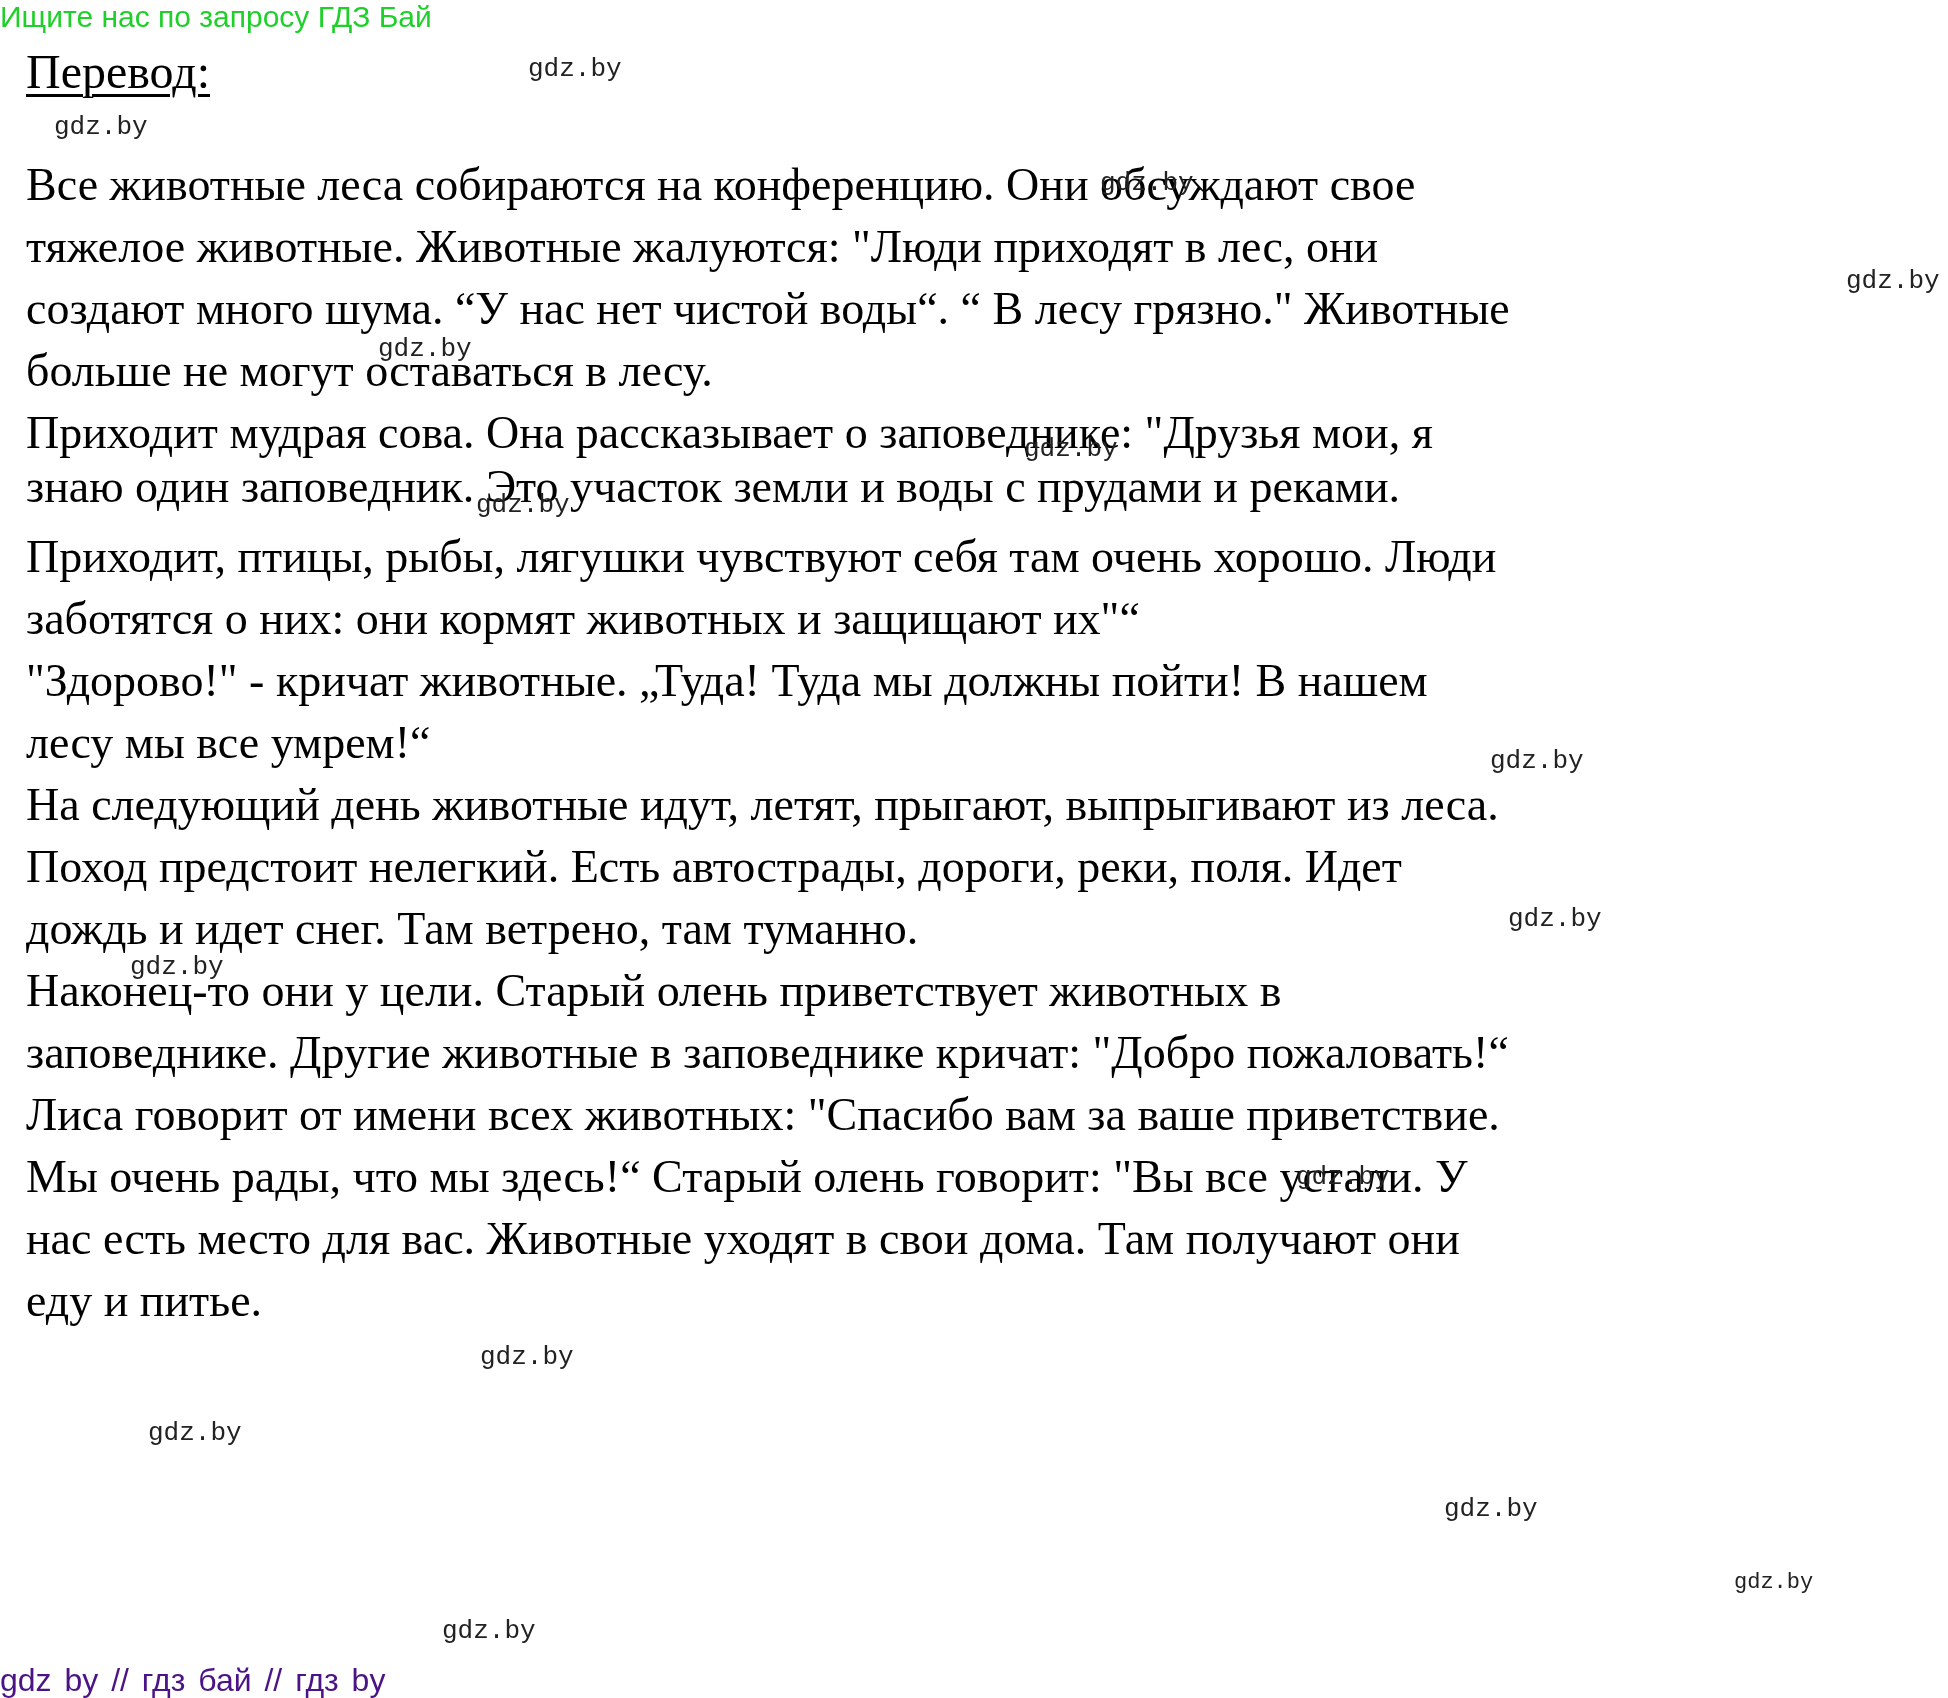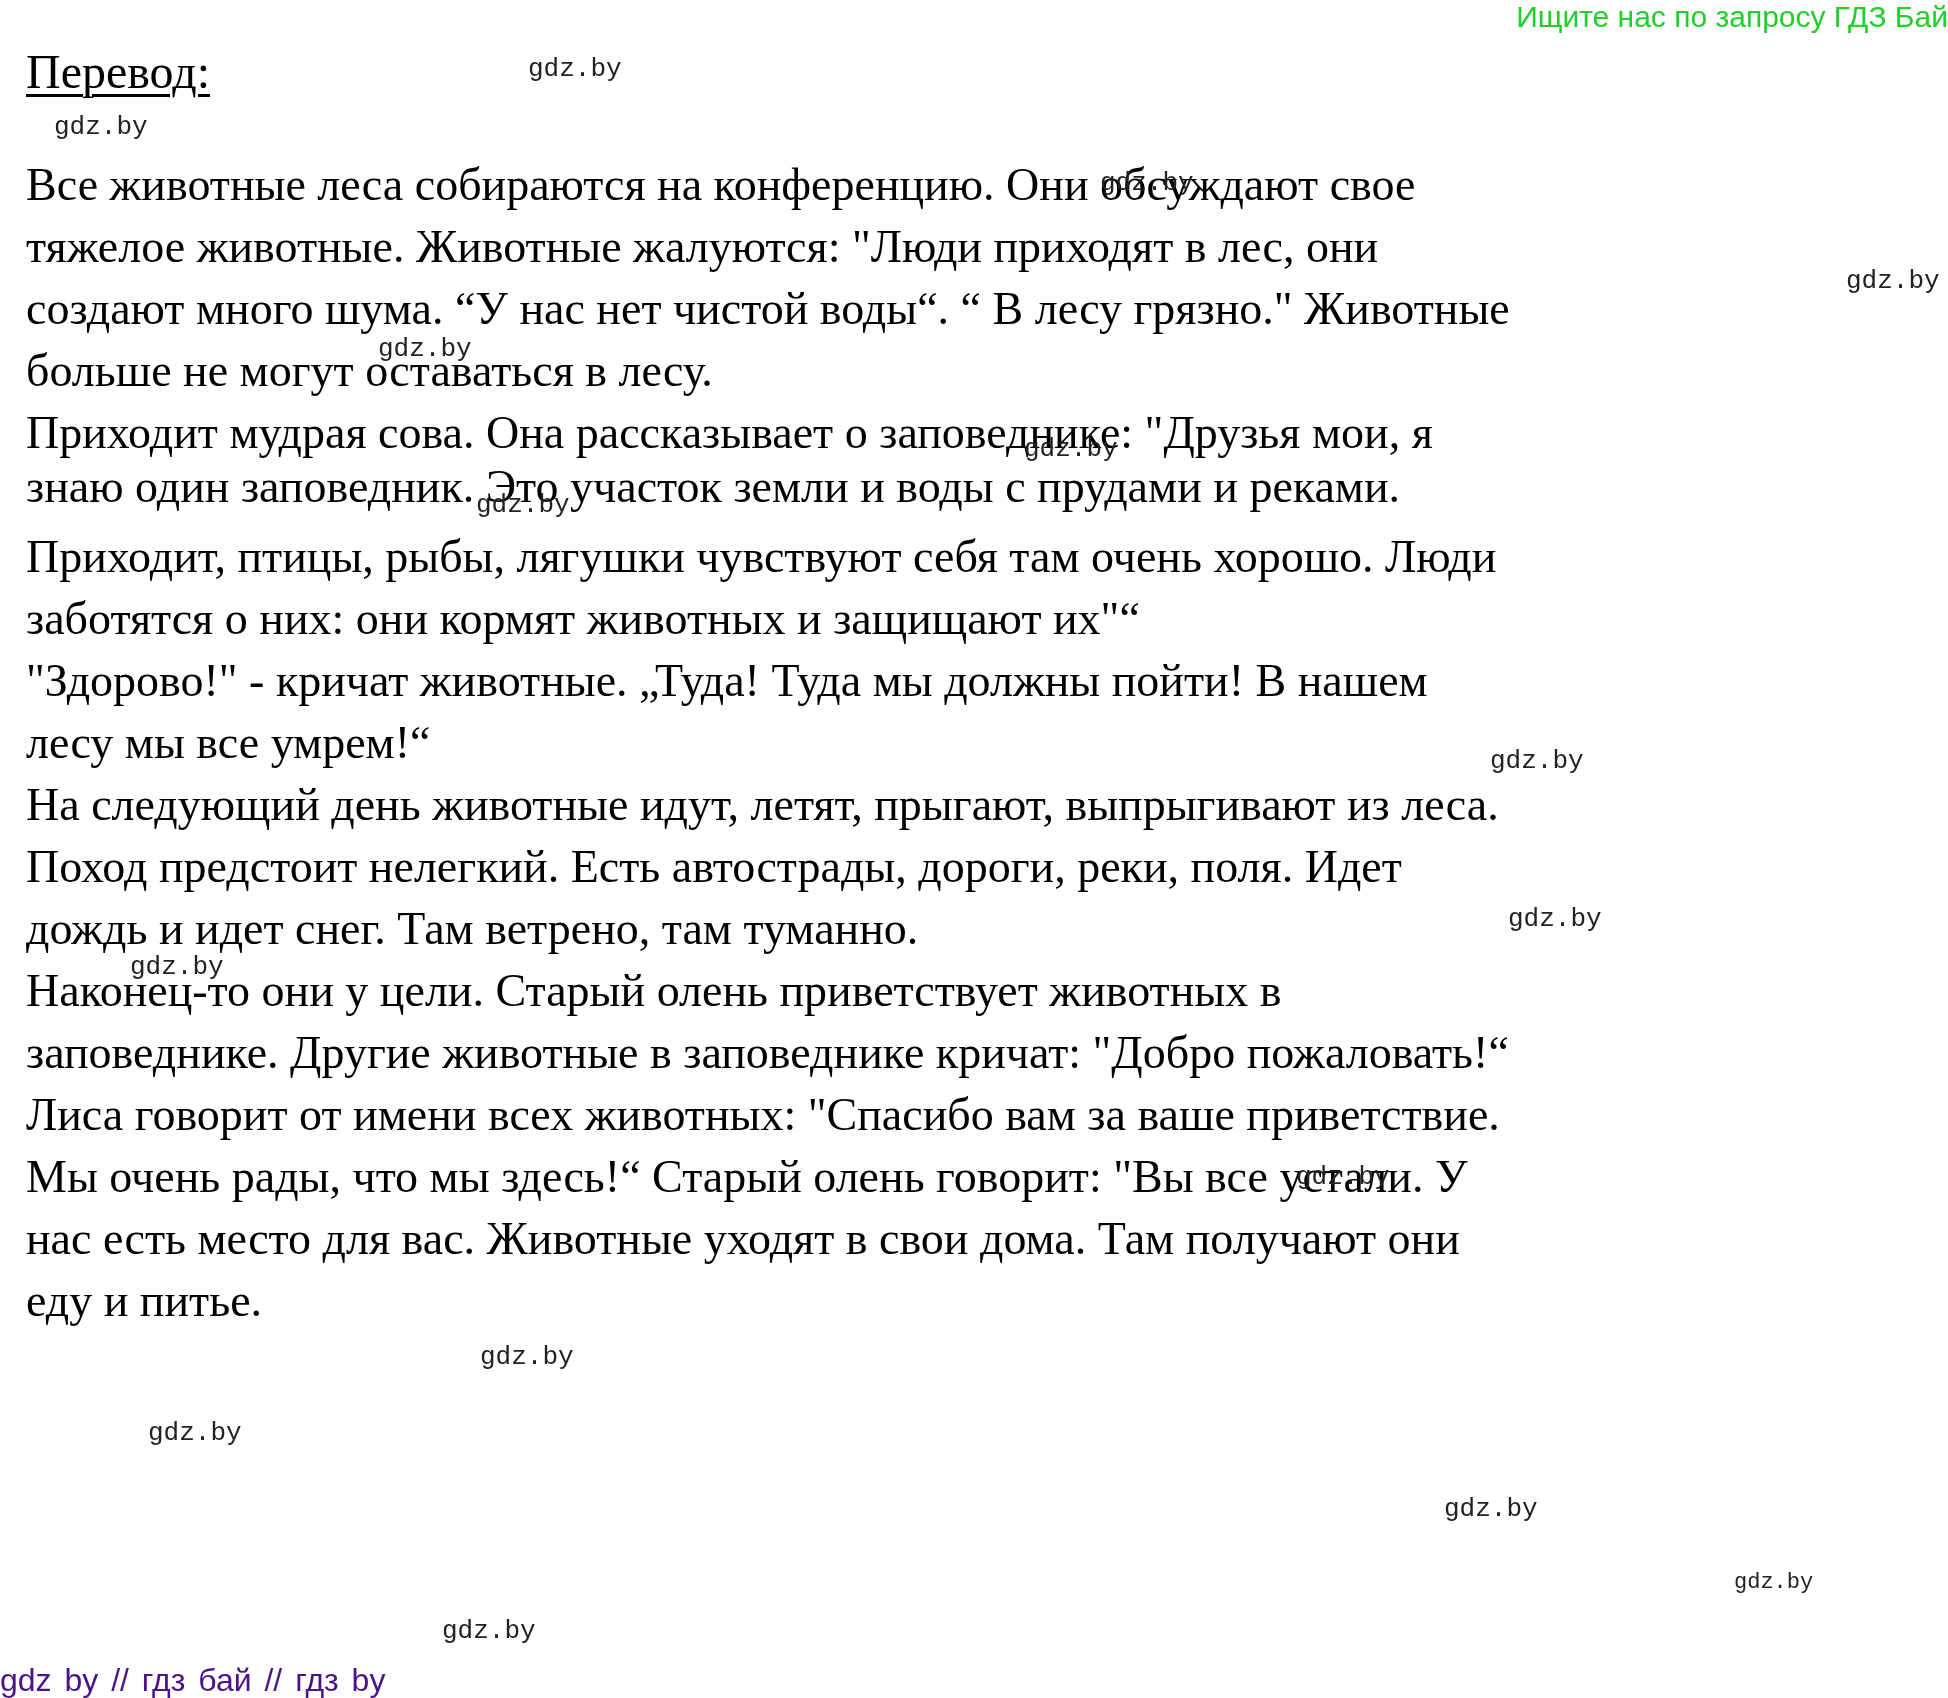--- a/index.html
+++ b/index.html
@@ -11,21 +11,21 @@
       width: 1948px;
       height: 1698px;
       position: relative;
       overflow: hidden;
     }
     .header-banner {
       position: absolute;
       left: 0;
       top: 0;
       width: 1948px;
-      text-align: right;
+      text-align: left;
       font-family: "Liberation Sans", sans-serif;
       font-size: 30px;
       line-height: 34px;
       color: #1fcf2a;
     }
     .doc-title {
       position: absolute;
       left: 26px;
       top: 44px;
       font-family: "Liberation Serif", serif;

